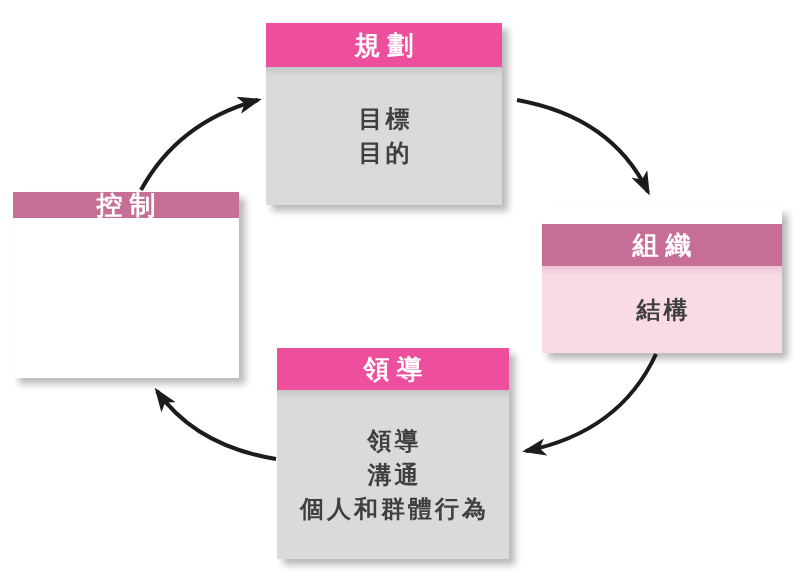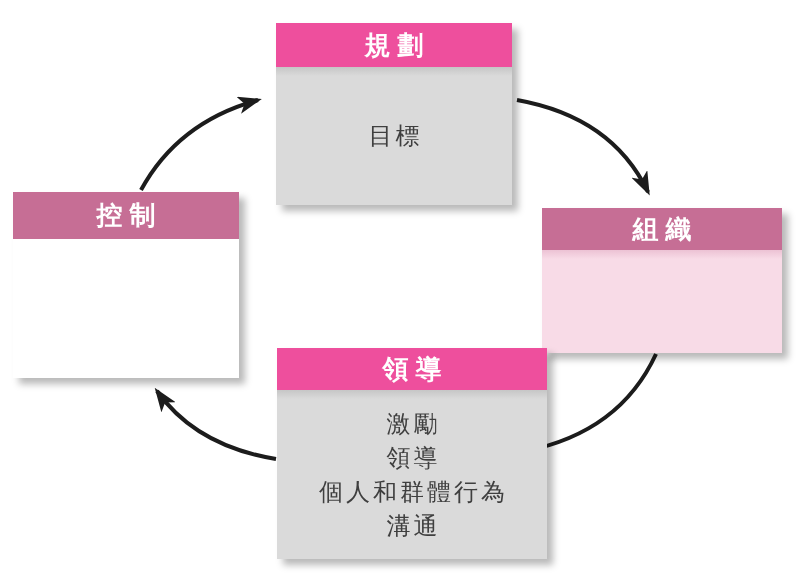--- a/index.html
+++ b/index.html
@@ -41,35 +41,36 @@
     flex: 1 1 auto;
     display: flex;
     flex-direction: column;
     align-items: center;
     justify-content: center;
     color: #3f3f3f;
     font-size: 24px;
     letter-spacing: 3px;
     text-indent: 3px;
     line-height: 34px;
+    font-weight: bold;
   }
   .bright .hdr { background: #ee4f9d; }
   .bright .bd  { background: linear-gradient(180deg, #c6c6c6 0px, #dadada 9px); }
   .muted  .hdr { background: #c66e95; }
   .muted  .bd  { background: linear-gradient(180deg, #ecc2d4 0px, #f8dbe7 9px); }
 
-  .box-planning    { left: 276px; top: 23px;  width: 236px; height: 182px; }
+  .box-planning    { left: 266px; top: 23px;  width: 236px; height: 182px; }
   .box-planning .hdr    { height: 44px; }
   .box-organizing  { left: 542px; top: 208px; width: 240px; height: 145px; }
-  .box-organizing .hdr  { height: 42px; }
+  .box-organizing .hdr  { height: 42px; margin-top: 16px; }
   .box-organizing .bd   { line-height: 38px; }
-  .box-leading     { left: 277px; top: 348px; width: 270px; height: 211px; }
+  .box-leading     { left: 277px; top: 348px; width: 232px; height: 211px; }
   .box-leading .hdr     { height: 42px; }
   .box-controlling { left: 13px;  top: 192px; width: 226px; height: 186px; }
-  .box-controlling .hdr { height: 47px; }
+  .box-controlling .hdr { height: 26px; }
 </style>
 </head>
 <body>
 
 <div class="canvas">
 
   <svg class="arrows" viewBox="0 0 800 583" xmlns="http://www.w3.org/2000/svg" aria-hidden="true">
     <defs>
       <marker id="ah" markerUnits="strokeWidth" markerWidth="6" markerHeight="4.4" refX="5.0" refY="2.2" orient="auto">
         <path d="M0,0 L6,2.2 L0,4.4 L1.5,2.2 Z" fill="#1c1c1c"></path>
@@ -78,36 +79,37 @@
     <path d="M 141 190 Q 178 122 258 100" fill="none" stroke="#1c1c1c" stroke-width="4" marker-end="url(#ah)"></path>
     <path d="M 517 100 Q 612 117 648 192" fill="none" stroke="#1c1c1c" stroke-width="4" marker-end="url(#ah)"></path>
     <path d="M 656 354 Q 620 432 526 451" fill="none" stroke="#1c1c1c" stroke-width="4" marker-end="url(#ah)"></path>
     <path d="M 276 459 Q 196 446 157 391" fill="none" stroke="#1c1c1c" stroke-width="4" marker-end="url(#ah)"></path>
   </svg>
 
   <div class="box bright box-planning">
     <div class="hdr">規劃</div>
     <div class="bd">
       <div>目標</div>
+      <div>目的</div>
     </div>
   </div>
 
   <div class="box muted box-organizing">
     <div class="hdr">組織</div>
     <div class="bd">
+      <div>結構</div>
     </div>
   </div>
 
   <div class="box bright box-leading">
     <div class="hdr">領導</div>
     <div class="bd">
-      <div>激勵</div>
       <div>領導</div>
+      <div>溝通</div>
       <div>個人和群體行為</div>
-      <div>溝通</div>
     </div>
   </div>
 
   <div class="box muted box-controlling">
     <div class="hdr">控制</div>
   </div>
 
 </div>
 
 </body></html>

